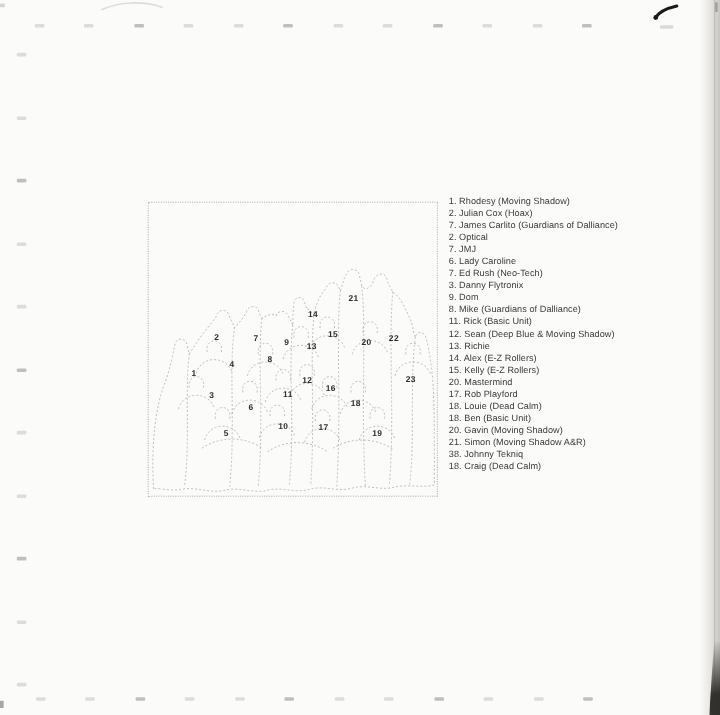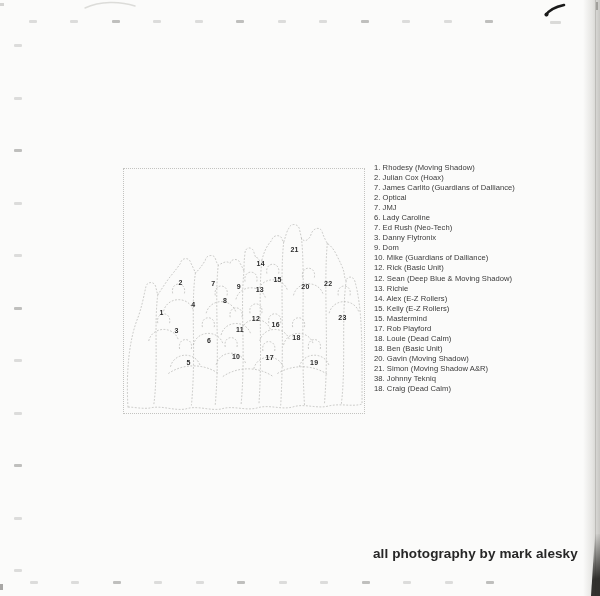--- a/index.html
+++ b/index.html
@@ -234,31 +234,30 @@
   <div class="credits" id="credits-list">
       <div class="credit-item">1. Rhodesy (Moving Shadow)</div>
       <div class="credit-item">2. Julian Cox (Hoax)</div>
       <div class="credit-item">7. James Carlito (Guardians of Dalliance)</div>
       <div class="credit-item">2. Optical</div>
       <div class="credit-item">7. JMJ</div>
       <div class="credit-item">6. Lady Caroline</div>
       <div class="credit-item">7. Ed Rush (Neo-Tech)</div>
       <div class="credit-item">3. Danny Flytronix</div>
       <div class="credit-item">9. Dom</div>
-      <div class="credit-item">10. Mike (Guardians of Dalliance)</div>
-      <div class="credit-item">12. Rick (Basic Unit)</div>
+      <div class="credit-item">8. Mike (Guardians of Dalliance)</div>
+      <div class="credit-item">11. Rick (Basic Unit)</div>
       <div class="credit-item">12. Sean (Deep Blue &amp; Moving Shadow)</div>
       <div class="credit-item">13. Richie</div>
       <div class="credit-item">14. Alex (E-Z Rollers)</div>
       <div class="credit-item">15. Kelly (E-Z Rollers)</div>
-      <div class="credit-item">15. Mastermind</div>
+      <div class="credit-item">20. Mastermind</div>
       <div class="credit-item">17. Rob Playford</div>
       <div class="credit-item">18. Louie (Dead Calm)</div>
       <div class="credit-item">18. Ben (Basic Unit)</div>
       <div class="credit-item">20. Gavin (Moving Shadow)</div>
       <div class="credit-item">21. Simon (Moving Shadow A&amp;R)</div>
       <div class="credit-item">38. Johnny Tekniq</div>
       <div class="credit-item">18. Craig (Dead Calm)</div>
     </div>
 
-  <div class="photo-credit">all photography by mark alesky</div>
 
 </div>
 
 </body></html>

